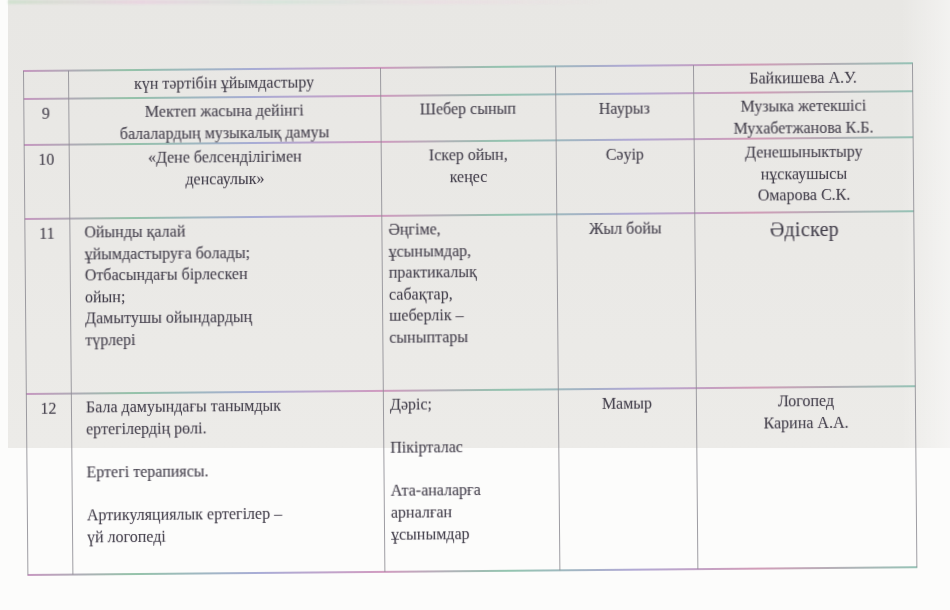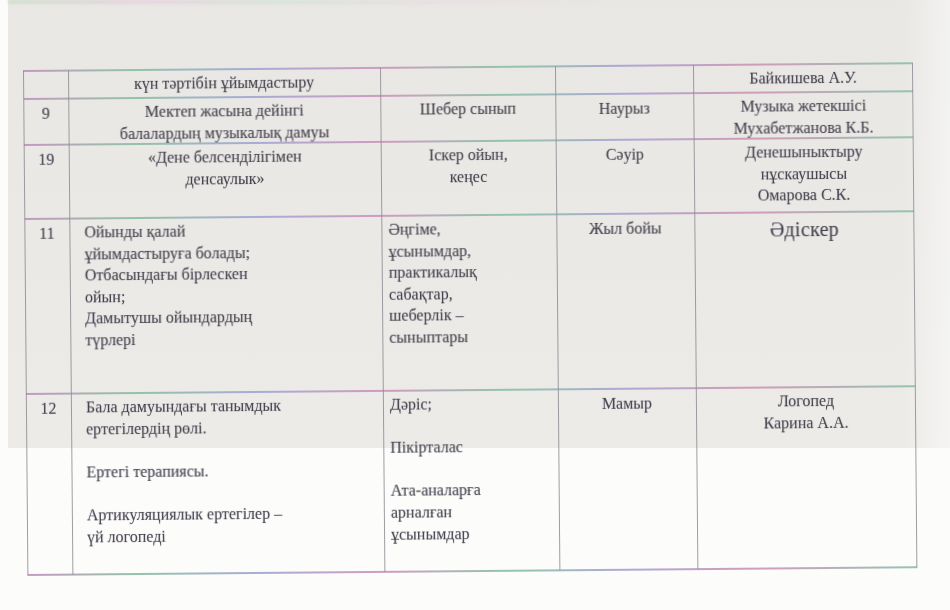--- a/index.html
+++ b/index.html
@@ -72,21 +72,21 @@
     <div class="c resp">Байкишева А.У.</div>
 
     <div class="c num">9</div>
     <div class="c ctr">Мектеп жасына дейінгі
 балалардың музыкалық дамуы</div>
     <div class="c ctr">Шебер сынып</div>
     <div class="c month">Наурыз</div>
     <div class="c resp">Музыка жетекшісі
 Мухабетжанова К.Б.</div>
 
-    <div class="c num">19</div>
+    <div class="c num">10</div>
     <div class="c ctr">«Дене белсенділігімен
 денсаулык»</div>
     <div class="c ctr">Іскер ойын,
 кеңес</div>
     <div class="c month">Сәуір</div>
     <div class="c resp">Денешыныктыру
 нұскаушысы
 Омарова С.К.</div>
 
     <div class="c num">11</div>

